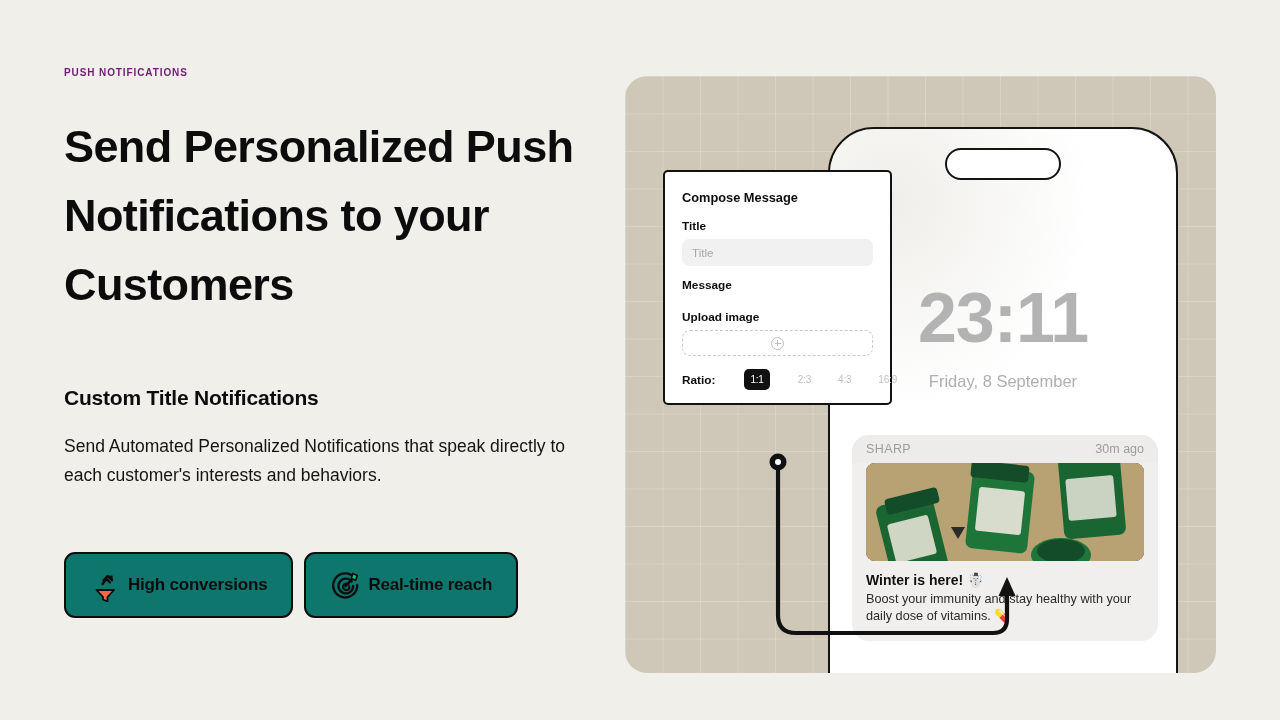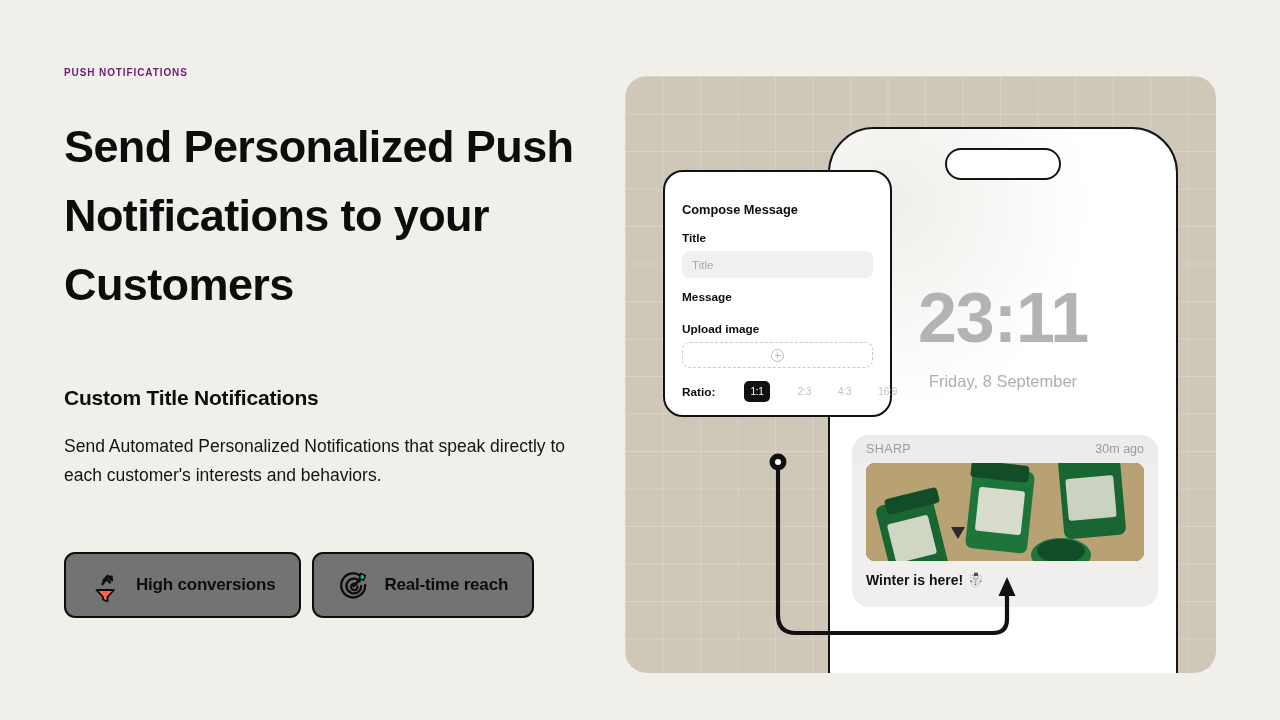--- a/index.html
+++ b/index.html
@@ -73,24 +73,24 @@
     position: absolute;
     top: 552px;
     left: 0;
     display: flex;
     gap: 11px;
   }
 
   .pill {
     display: flex;
     align-items: center;
-    gap: 14px;
+    gap: 6px;
     height: 66px;
     padding: 0 24px 0 22px;
-    background: #737373;
+    background: #0f766e;
     border: 2.5px solid #0D0D0D;
     border-radius: 11px;
   }
 
   .pill-label {
     font-size: 17px;
     font-weight: bold;
     letter-spacing: -0.2px;
     color: #0D0D0D;
     white-space: nowrap;
@@ -227,22 +227,22 @@
   }
 
   
   .compose {
     position: absolute;
     left: 663px;
     top: 170px;
     width: 229px;
     background: #FFFFFF;
     border: 2.2px solid #121212;
-    border-radius: 20px;
-    padding: 30px 17px 13px 17px;
+    border-radius: 5px;
+    padding: 18px 17px 13px 17px;
     z-index: 30;
   }
 
   .compose-title {
     font-size: 12.8px;
     font-weight: bold;
     color: #0D0D0D;
     margin-bottom: 14px;
   }
 
@@ -404,20 +404,21 @@
             <ellipse cx="196" cy="92" rx="30" ry="17" fill="#1F7A3D"></ellipse>
             <ellipse cx="196" cy="88" rx="24" ry="12" fill="#14502A"></ellipse>
             <path d="M86 64 l14 0 -7 12 Z" fill="#2C2C2C"></path>
           </g>
           <rect width="280" height="98" fill="rgba(0,0,0,0.04)"></rect>
         </svg>
       </div>
 
       <div class="notif-body">
         <div class="notif-title">Winter is here! ☃️</div>
+        <div class="notif-text">Boost your immunity and stay healthy with your daily dose of vitamins. 💊</div>
       </div>
     </div>
   </div>
 </div>
 
 <svg class="connector" viewBox="0 0 420 280">
   <path d="M153 64 L153 215 Q153 233 171 233 L368 233 Q382 233 382 219 L382 195" fill="none" stroke="#111111" stroke-width="4.2" stroke-linecap="round"></path>
   <path d="M382 177 L390.5 196 L373.5 196 Z" fill="#111111"></path>
   <circle cx="153" cy="62" r="8.5" fill="#111111"></circle>
   <circle cx="153" cy="62" r="3" fill="#FFFFFF"></circle>

